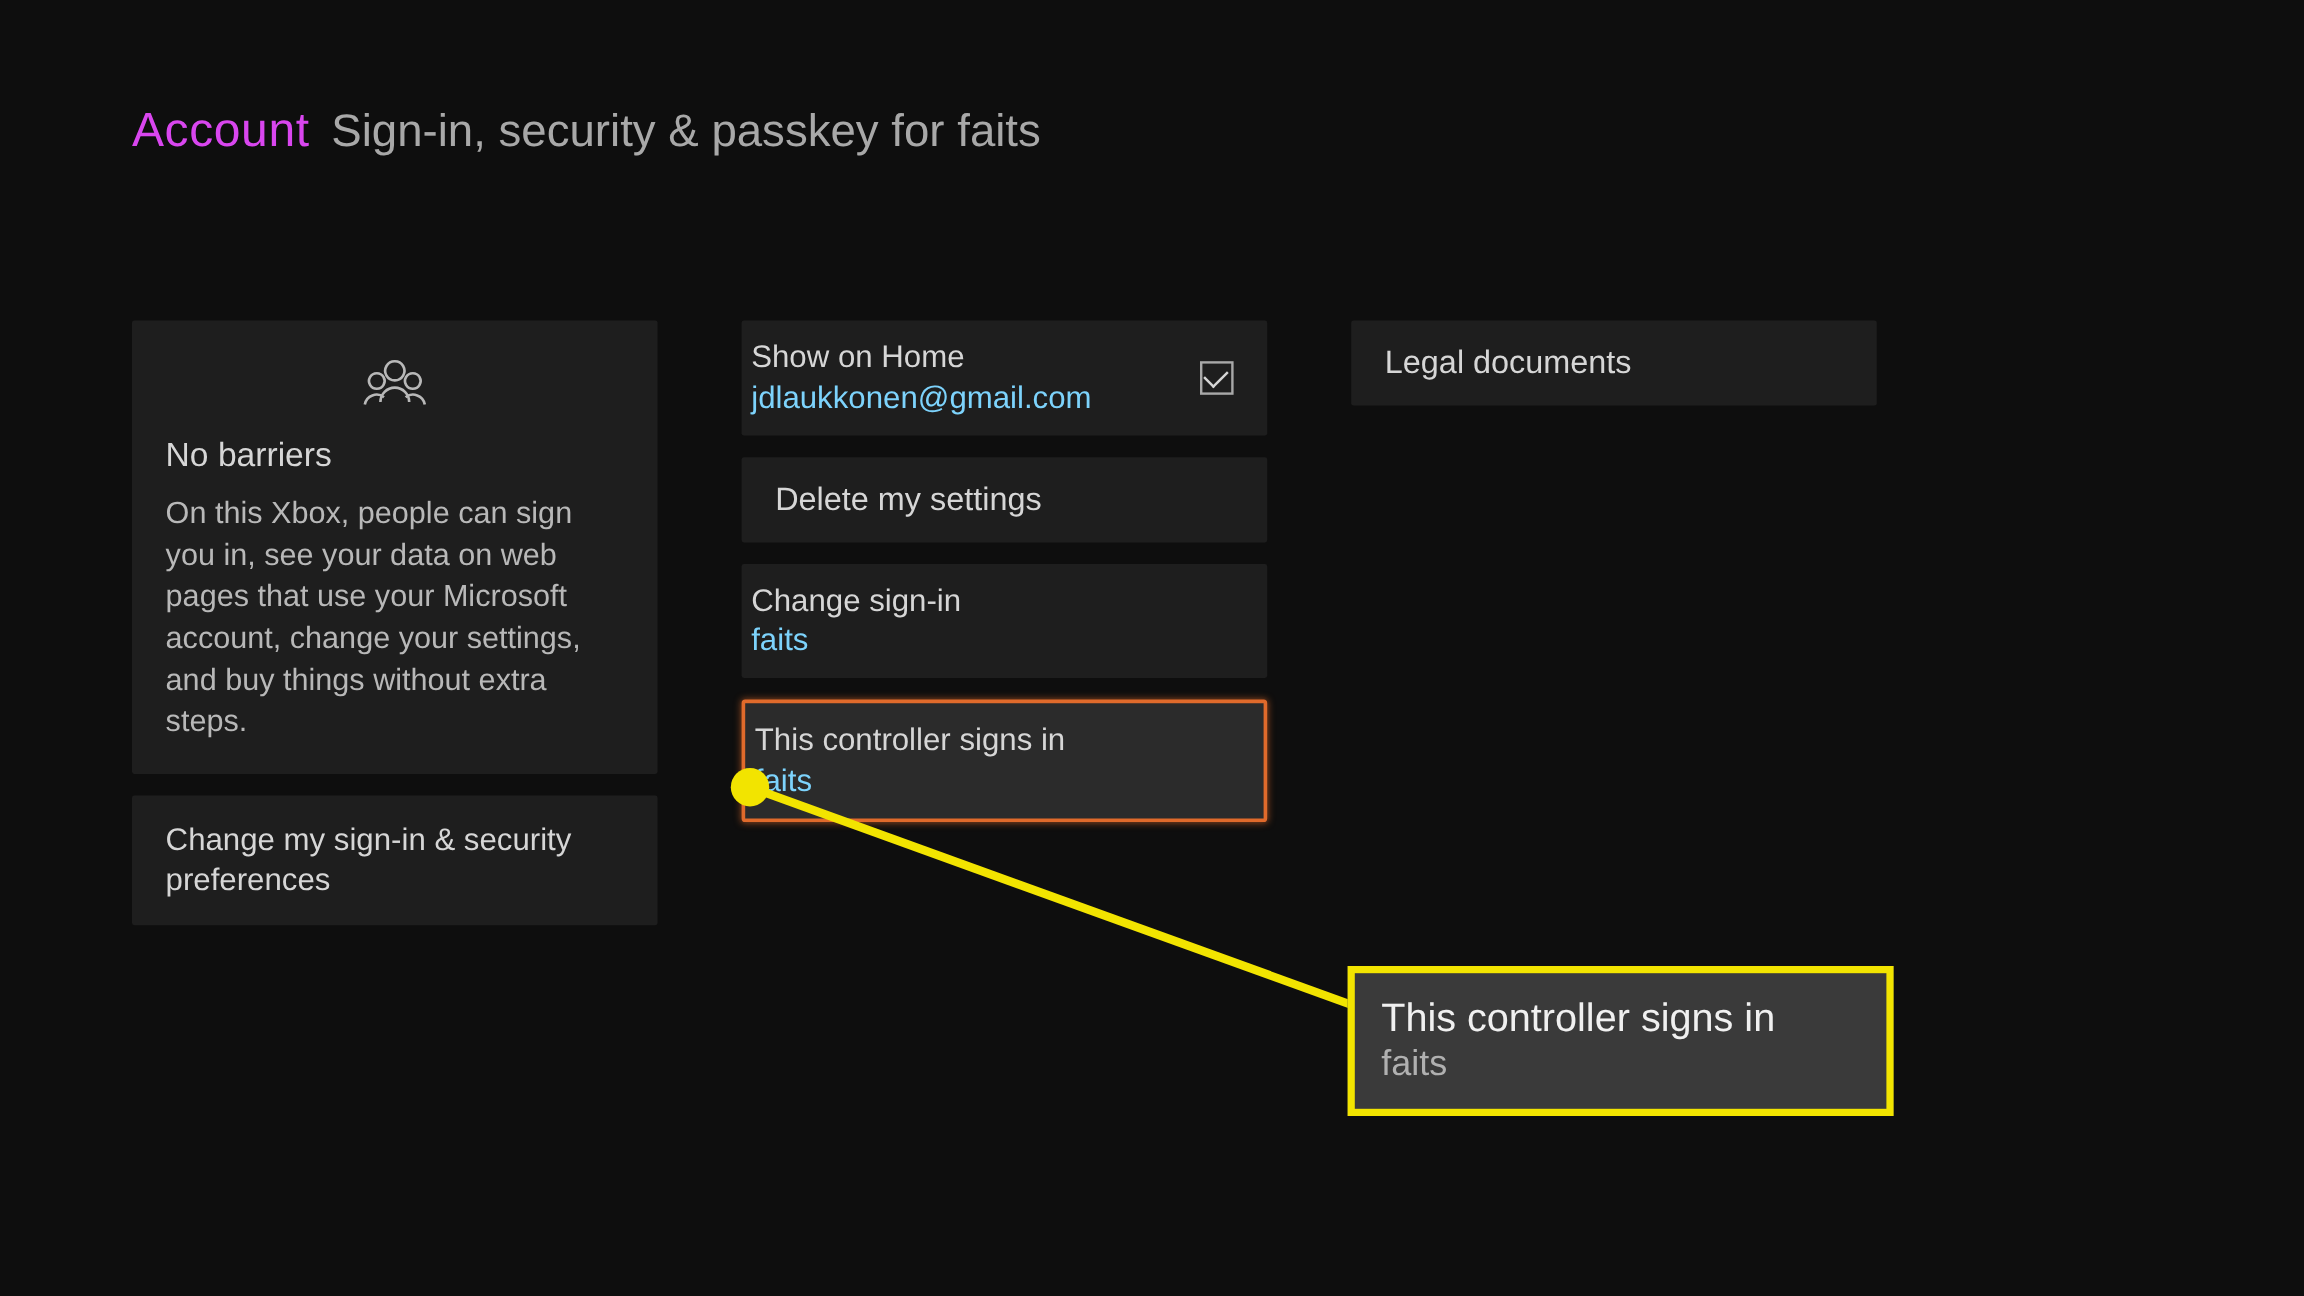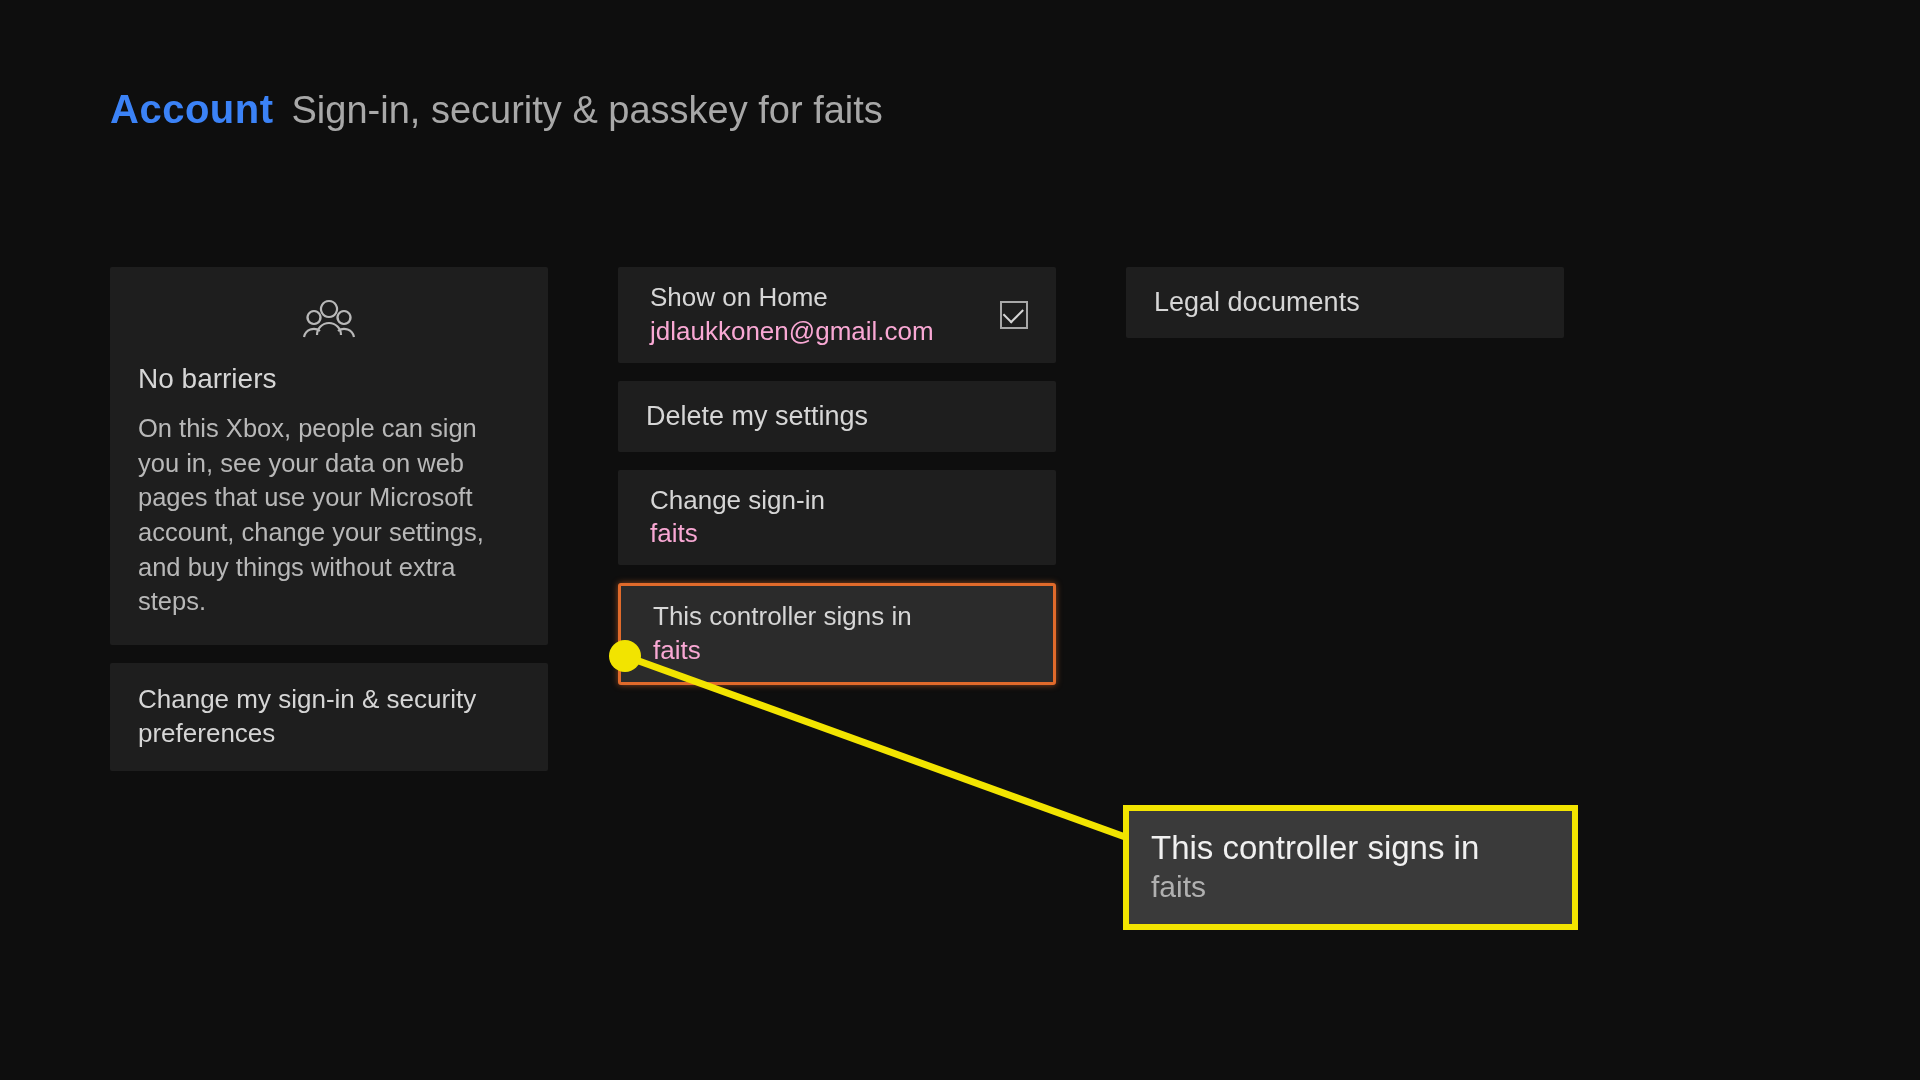--- a/index.html
+++ b/index.html
@@ -17,22 +17,22 @@
       position: relative;
     }
     .header {
       padding: 56px 0 0 110px;
       display: flex;
       align-items: baseline;
       gap: 18px;
     }
     .header-title {
       font-size: 40px;
-      font-weight: 700;
-      color: #3b82f6;
+      font-weight: 400;
+      color: #d946ef;
       letter-spacing: 0.5px;
     }
     .header-subtitle {
       font-size: 38px;
       font-weight: 300;
       color: #a8a8a8;
       margin-top: 33px;
     }
     .content {
       display: flex;
@@ -78,35 +78,35 @@
       line-height: 1.36;
     }
     .list-button {
       background: #1e1e1e;
       padding: 20px 28px;
       border-radius: 2px;
       cursor: pointer;
     }
     .list-button-small {
       background: #1e1e1e;
-      padding: 14px 28px 14px 32px;
+      padding: 14px 28px 14px 8px;
       border-radius: 2px;
       cursor: pointer;
       gap: 28px;
     }
     .lb-title {
       font-size: 26px;
       font-weight: 400;
       color: #d6d6d6;
       line-height: 1.3;
     }
     .lb-sub {
       font-size: 26px;
       font-weight: 300;
-      color: #f9a8d4;
+      color: #7dd3fc;
       line-height: 1.3;
     }
     .solo-label {
       font-size: 27px;
       font-weight: 400;
       color: #d6d6d6;
     }
     .with-check {
       display: flex;
       justify-content: space-between;

